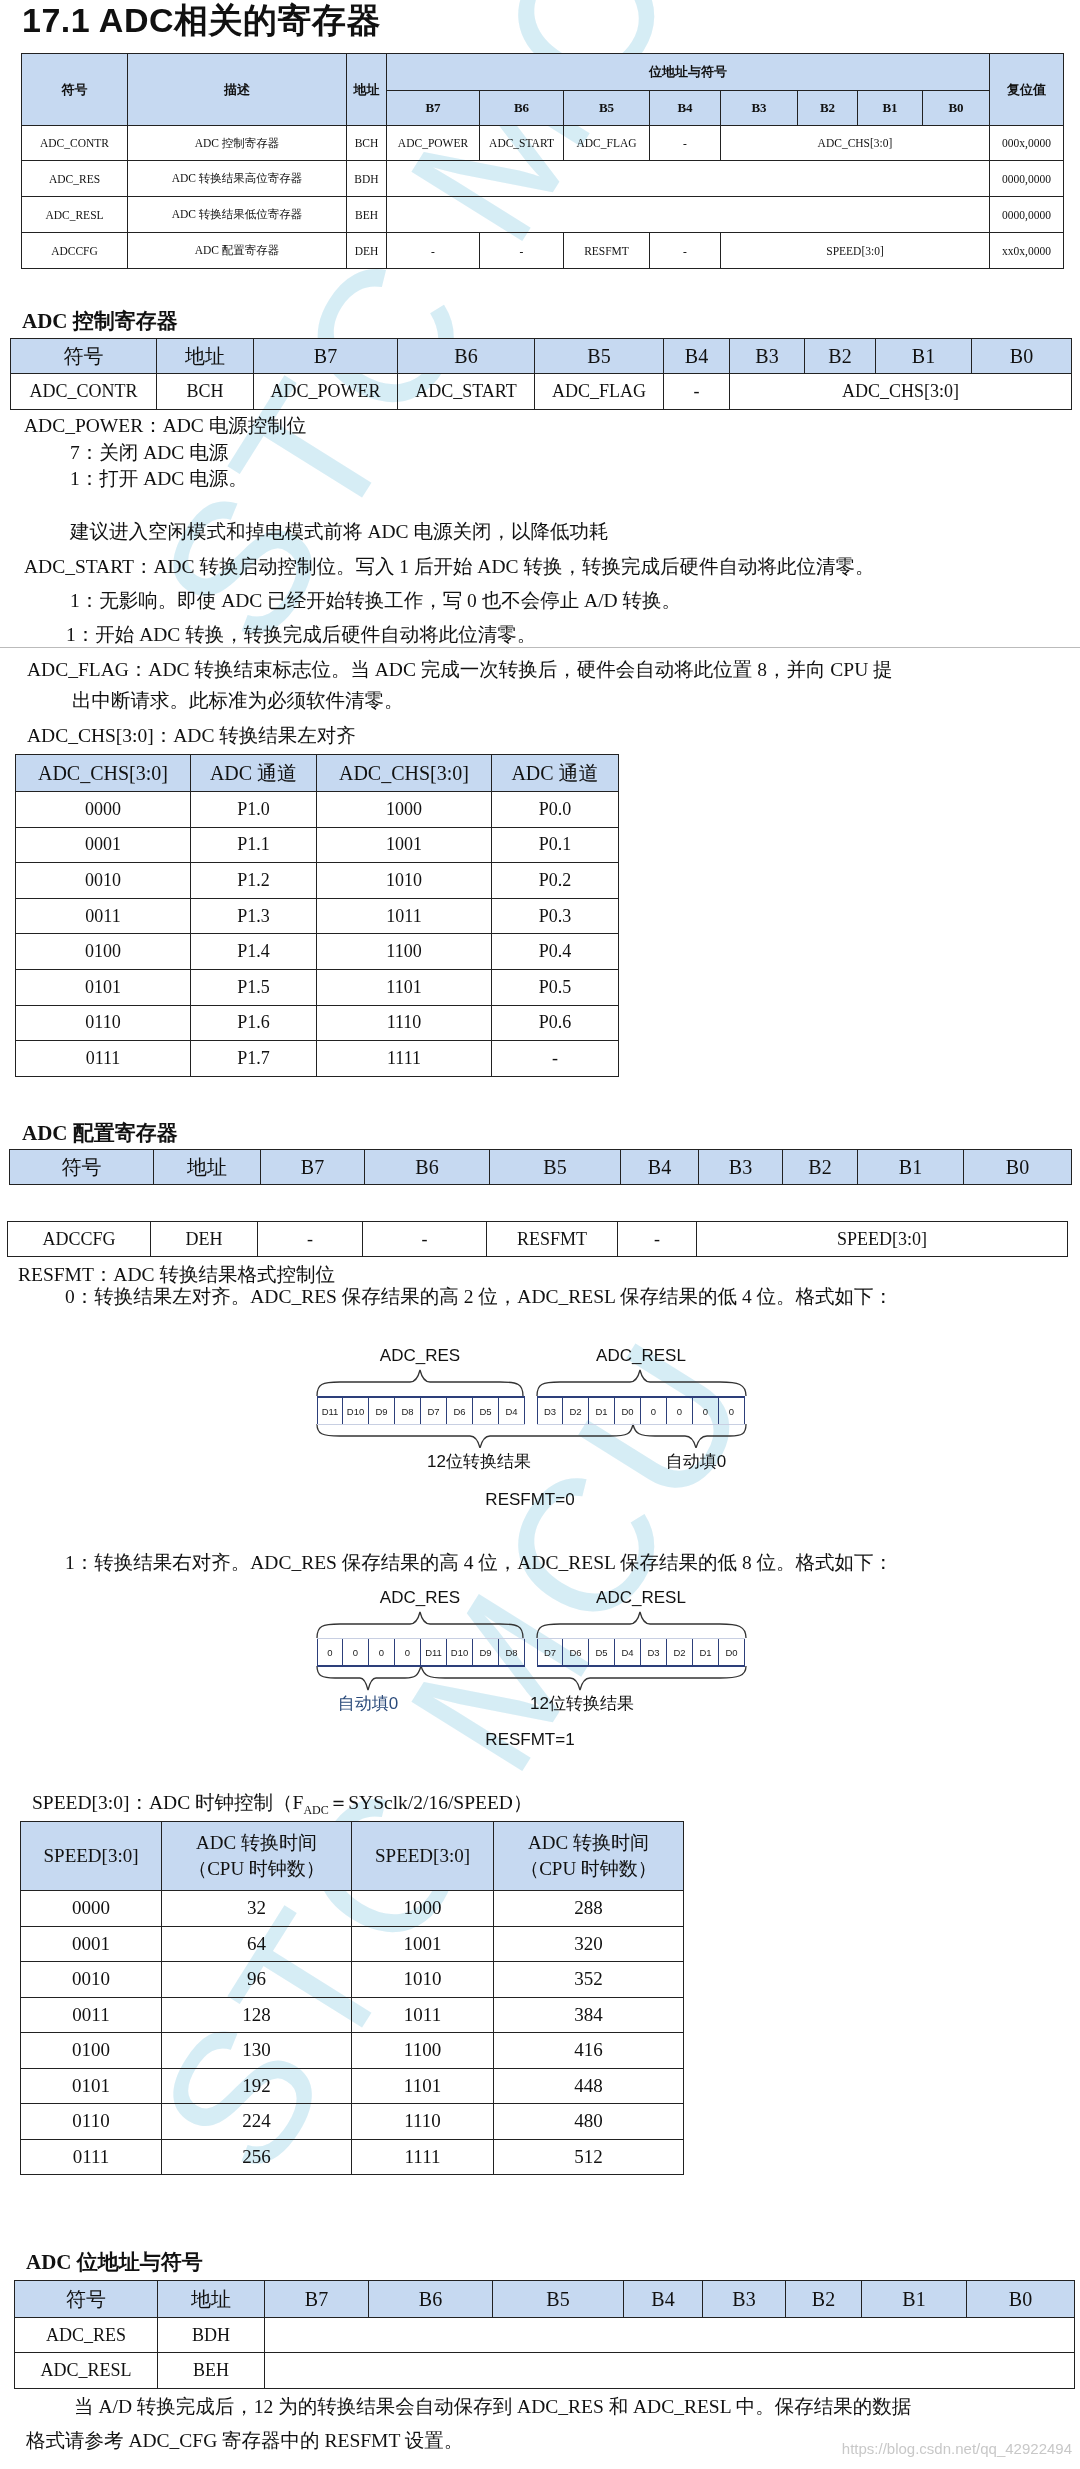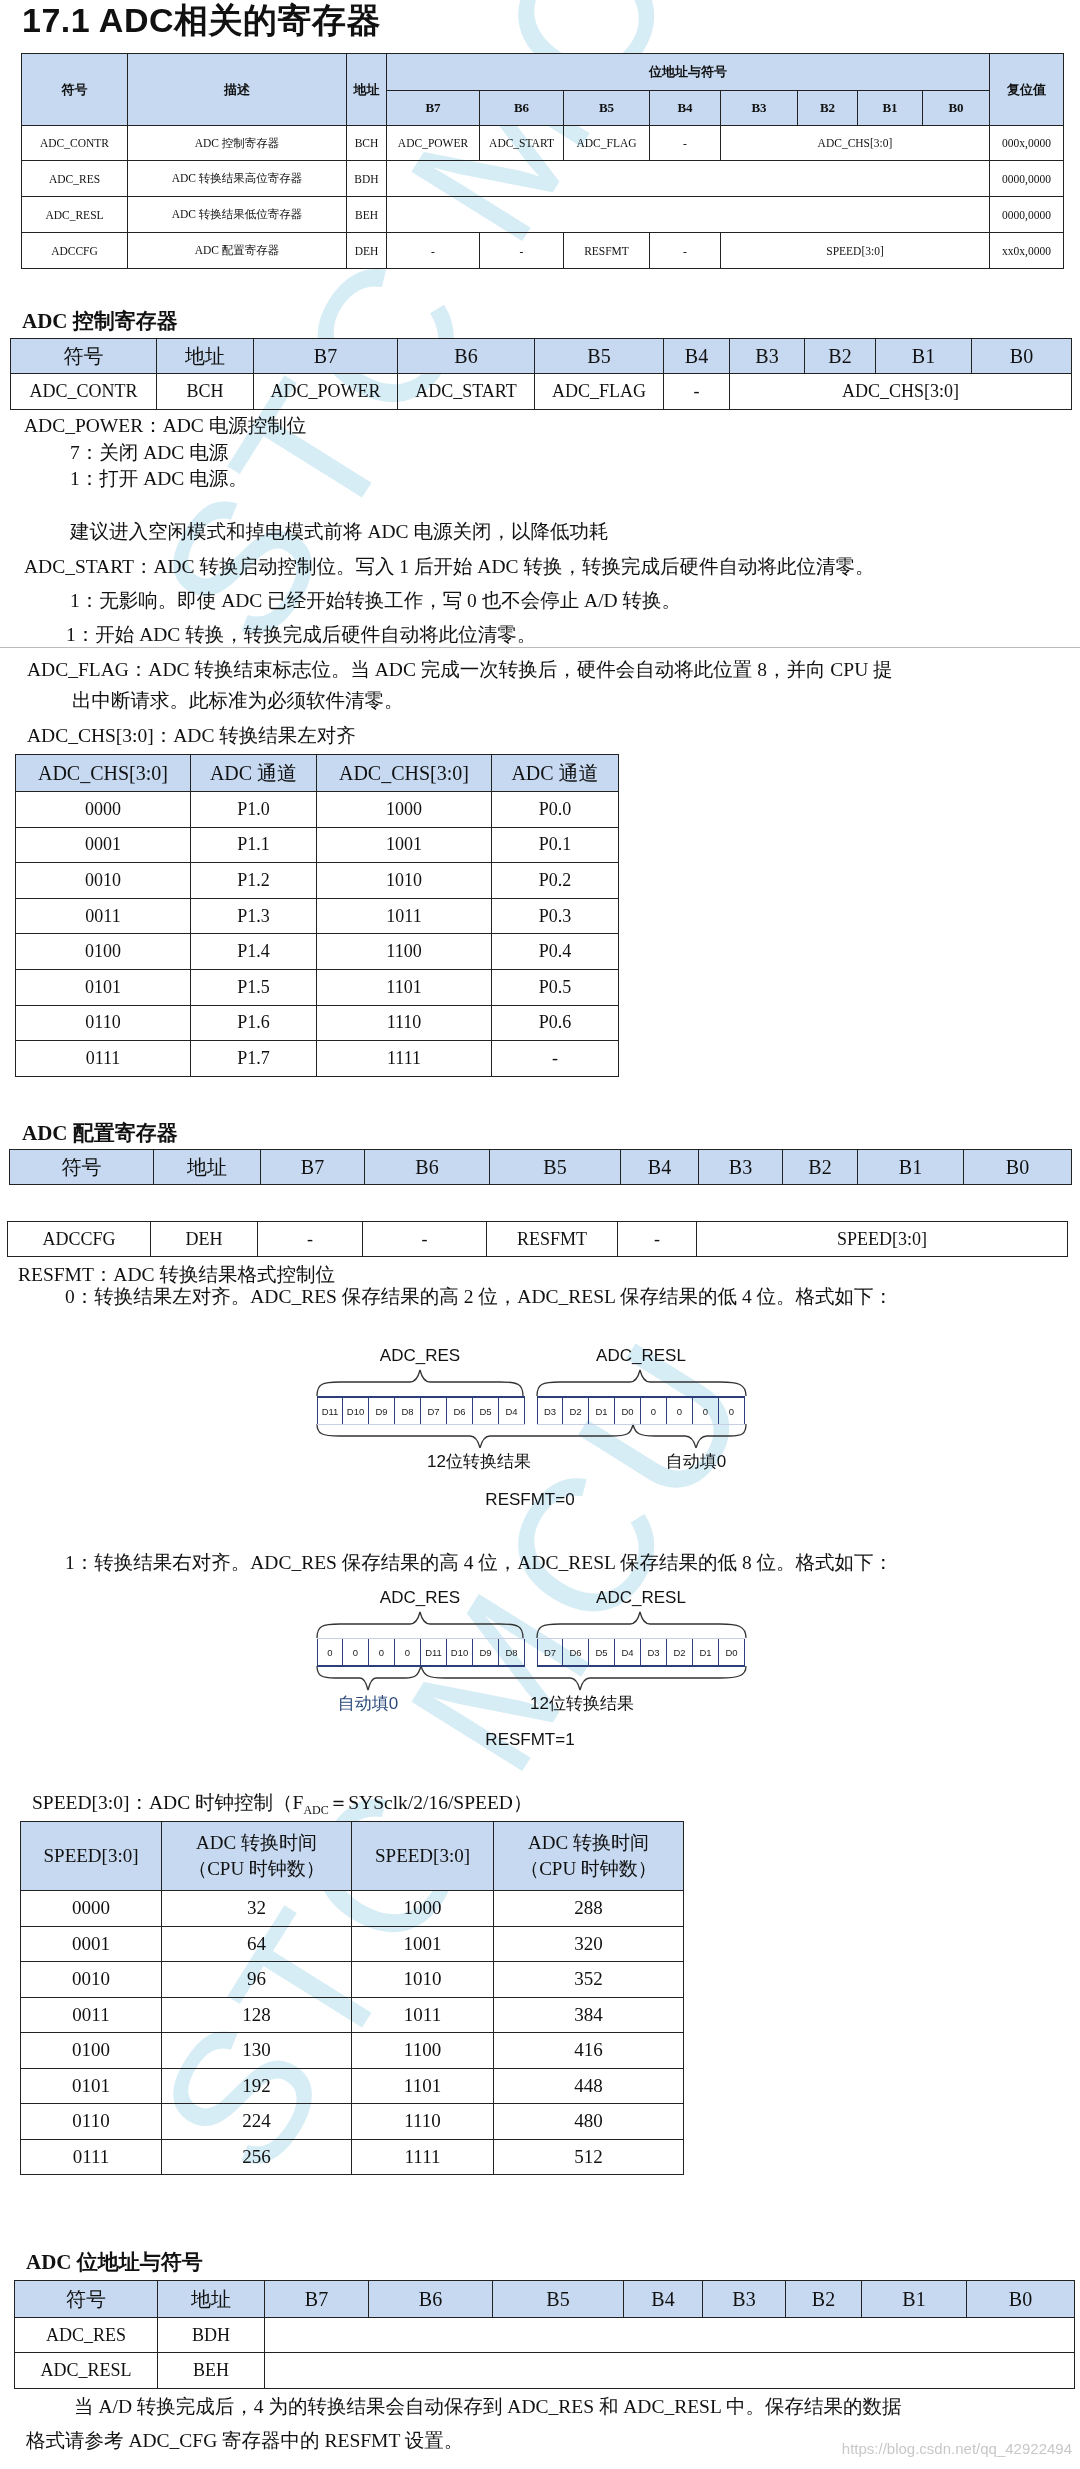--- a/index.html
+++ b/index.html
@@ -454,15 +454,15 @@
     <td>BDH</td>
     <td colspan="8"></td>
   </tr>
   <tr style="height:36px;">
     <td>ADC_RESL</td>
     <td>BEH</td>
     <td colspan="8"></td>
   </tr>
 </tbody>
   </table>
-<div class="abs p" style="left:74px;top:2394px;">当 A/D 转换完成后，4 为的转换结果会自动保存到 ADC_RES 和 ADC_RESL 中。保存结果的数据</div>
+<div class="abs p" style="left:74px;top:2394px;">当 A/D 转换完成后，12 为的转换结果会自动保存到 ADC_RES 和 ADC_RESL 中。保存结果的数据</div>
 <div class="abs p" style="left:26px;top:2428px;">格式请参考 ADC_CFG 寄存器中的 RESFMT 设置。</div>
 <div class="footwm">https://blog.csdn.net/qq_42922494</div>
 
 </body></html>

